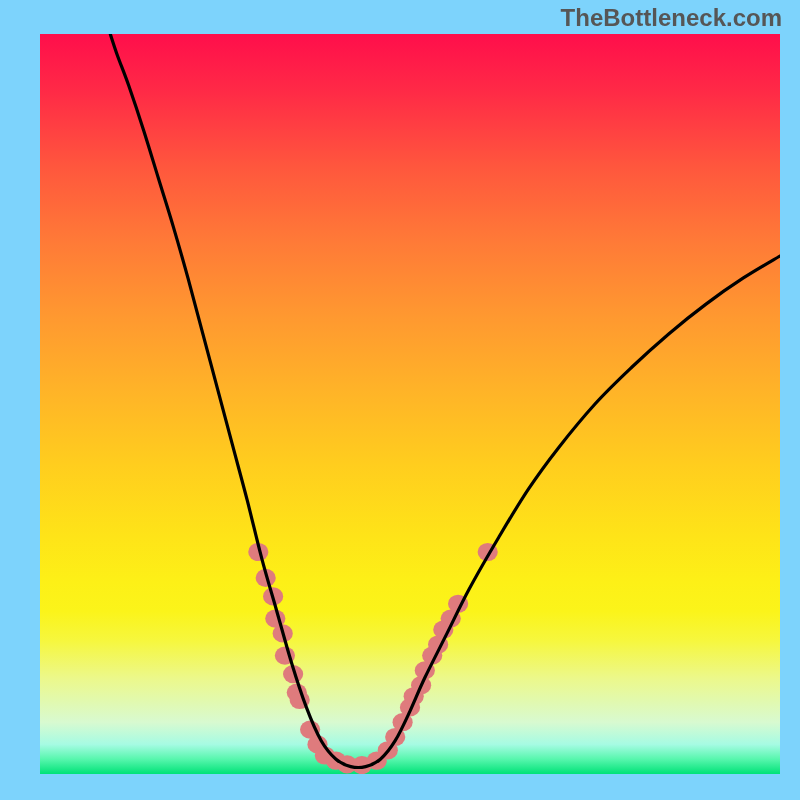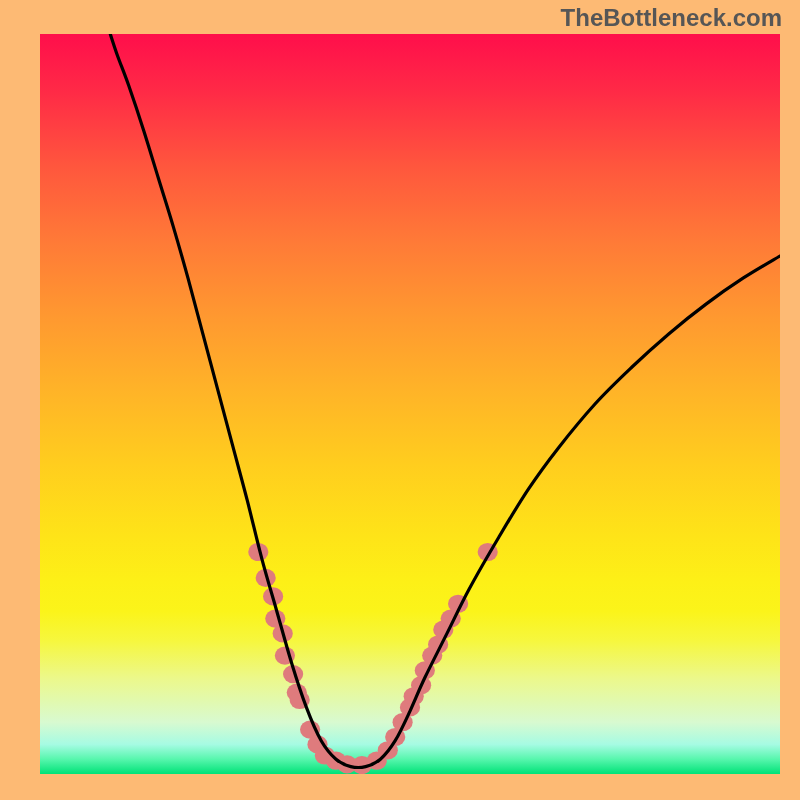--- a/index.html
+++ b/index.html
@@ -7,21 +7,21 @@
     padding: 0;
     width: 800px;
     height: 800px;
     background: #000;
     overflow: hidden;
   }
   .wrap {
     position: relative;
     width: 800px;
     height: 800px;
-    background: #fdba74;
+    background: #7dd3fc;
   }
   .watermark {
     position: absolute;
     top: 4px;
     right: 18px;
     font-family: Arial, Helvetica, sans-serif;
     font-size: 24px;
     font-weight: bold;
     color: #565656;
     z-index: 10;

